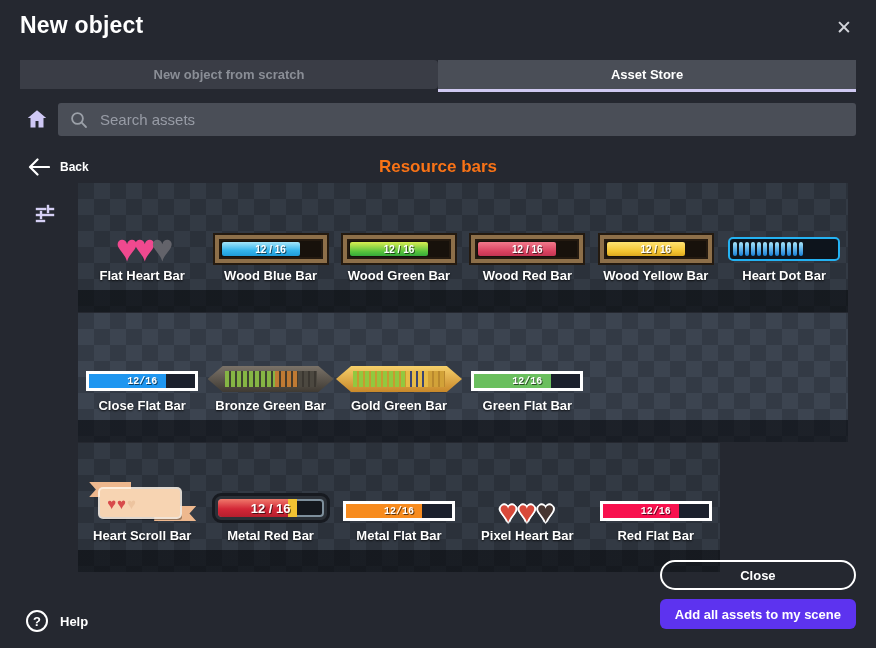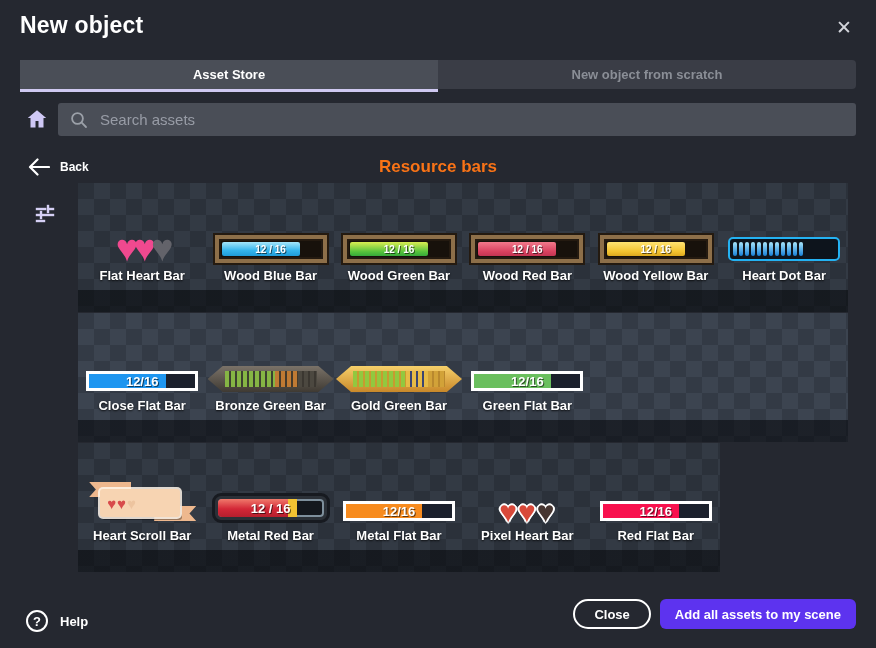--- a/index.html
+++ b/index.html
@@ -53,21 +53,21 @@
   .sp-hearts.pixel{letter-spacing:1px;}
   .sp-hearts.pixel b{text-shadow:-2px 0 #fff,2px 0 #fff,0 -2px #fff,0 2px #fff,-1px -1px #fff,1px 1px #fff,1px -1px #fff,-1px 1px #fff;}
   .sp-wood{position:relative;width:112px;height:28px;background:#17110b;border:4px solid #8d6f49;
     box-shadow:0 0 0 2px #241a10,inset 0 0 0 2px #241a10;box-sizing:border-box;margin-bottom:2px;}
   .sp-wood .fill{position:absolute;left:3px;top:3px;bottom:3px;border-radius:2px;}
   .sp-wood .txt,.sp-flat .txt,.sp-metal .txt{position:absolute;inset:0;display:flex;align-items:center;justify-content:center;
     font-weight:700;color:#fff;text-shadow:1px 1px 0 rgba(0,0,0,.6);font-style:normal;}
   .sp-wood .txt{font-size:10px;}
   .sp-flat{position:relative;width:112px;height:20px;border:3px solid #fff;background:#1b202c;box-sizing:border-box;margin-bottom:4px;}
   .sp-flat .fill{position:absolute;left:0;top:0;bottom:0;}
-  .sp-flat .txt{font-size:13px;}
+  .sp-flat .txt{font-size:10px;font-family:Liberation Mono, monospace;}
   .sp-dot{width:112px;height:24px;border:2px solid;border-radius:5px;background:#0d141c;
     display:flex;align-items:center;gap:2px;padding:0 3px;box-sizing:border-box;margin-bottom:4px;}
   .sp-dot i{width:4px;height:14px;border-radius:2px;flex:0 0 auto;}
   .sp-arrow{position:relative;width:126px;height:26px;margin-bottom:3px;}
   .sp-arrow .body{position:absolute;inset:0;clip-path:polygon(0 50%,12% 0,88% 0,100% 50%,88% 100%,12% 100%);}
   .sp-arrow .inner{position:absolute;left:17px;right:17px;top:5px;bottom:5px;display:flex;}
   .sp-copper{position:relative;width:112px;height:18px;border-radius:9px;background:#3a180c;border:3px solid;
     box-shadow:0 0 0 2px #1c0e07;box-sizing:border-box;margin-bottom:5px;}
   .sp-copper .fill{position:absolute;left:2px;top:2px;bottom:2px;border-radius:5px;}
   .sp-metal{position:relative;width:118px;height:30px;background:#2b3037;border:3px solid #171a20;border-radius:9px;
@@ -84,35 +84,35 @@
   .sp-scroll .body{position:absolute;left:8px;top:10px;right:12px;bottom:8px;border-radius:3px;
     box-shadow:0 0 0 2px rgba(255,246,235,.85),2px 3px 0 rgba(0,0,0,.35);
     display:flex;align-items:center;gap:1px;padding-left:7px;font-size:15px;line-height:1;}
   .sp-scroll .body b{font-weight:400;}
   
   .help-btn{position:absolute;left:26px;bottom:16px;display:flex;align-items:center;gap:12px;background:transparent;
     border:0;cursor:pointer;padding:0;}
   .help-circ{width:22px;height:22px;border:2px solid #fff;border-radius:50%;color:#fff;font-size:13px;font-weight:700;
     display:flex;align-items:center;justify-content:center;box-sizing:border-box;}
   .help-lbl{color:#fff;font-size:13px;font-weight:700;font-family:"Liberation Sans",sans-serif;}
-  .footer-actions{position:absolute;right:20px;bottom:19px;display:flex;gap:9px;}
+  .footer-actions{position:absolute;right:20px;bottom:19px;display:flex;gap:9px;flex-direction:column;}
   .btn-close{height:30px;padding:0 19px;border:2px solid #fff;border-radius:16px;background:transparent;color:#fff;
     font-size:13px;font-weight:700;font-family:"Liberation Sans",sans-serif;cursor:pointer;}
   .btn-add{height:30px;padding:4px 15px;border:0;border-radius:6px;background:#5d33ef;color:#fff;
     font-size:13px;font-weight:700;font-family:"Liberation Sans",sans-serif;cursor:pointer;}
 </style>
 </head>
 <body>
 
 <div class="dlg-title">New object</div>
 <button class="close-btn">✕</button>
 
 <div class="tabbar">
+  <div class="tab inactive">New object from scratch</div>
   <div class="tab active">Asset Store</div>
-  <div class="tab inactive">New object from scratch</div>
 </div>
 
 <button class="home-btn">
   <svg width="24" height="24" viewBox="0 0 24 24">
       <path d="M12 3.2 2.8 11h2.7v9.6h5V14h3v6.6h5V11h2.7z" fill="#cfc8f5"></path>
     </svg>
 </button>
 <div class="searchwrap">
   <svg class="search-ic" width="18" height="18" viewBox="0 0 18 18">
     <circle cx="7.5" cy="7.5" r="5.4" fill="none" stroke="#9ba0a8" stroke-width="1.8"></circle>

